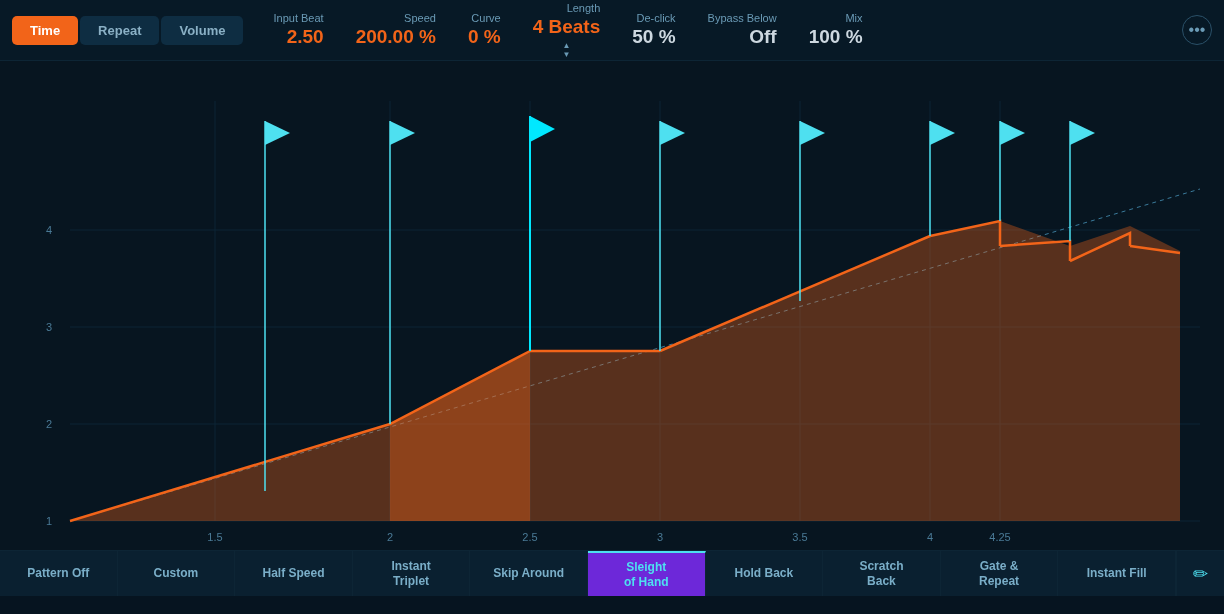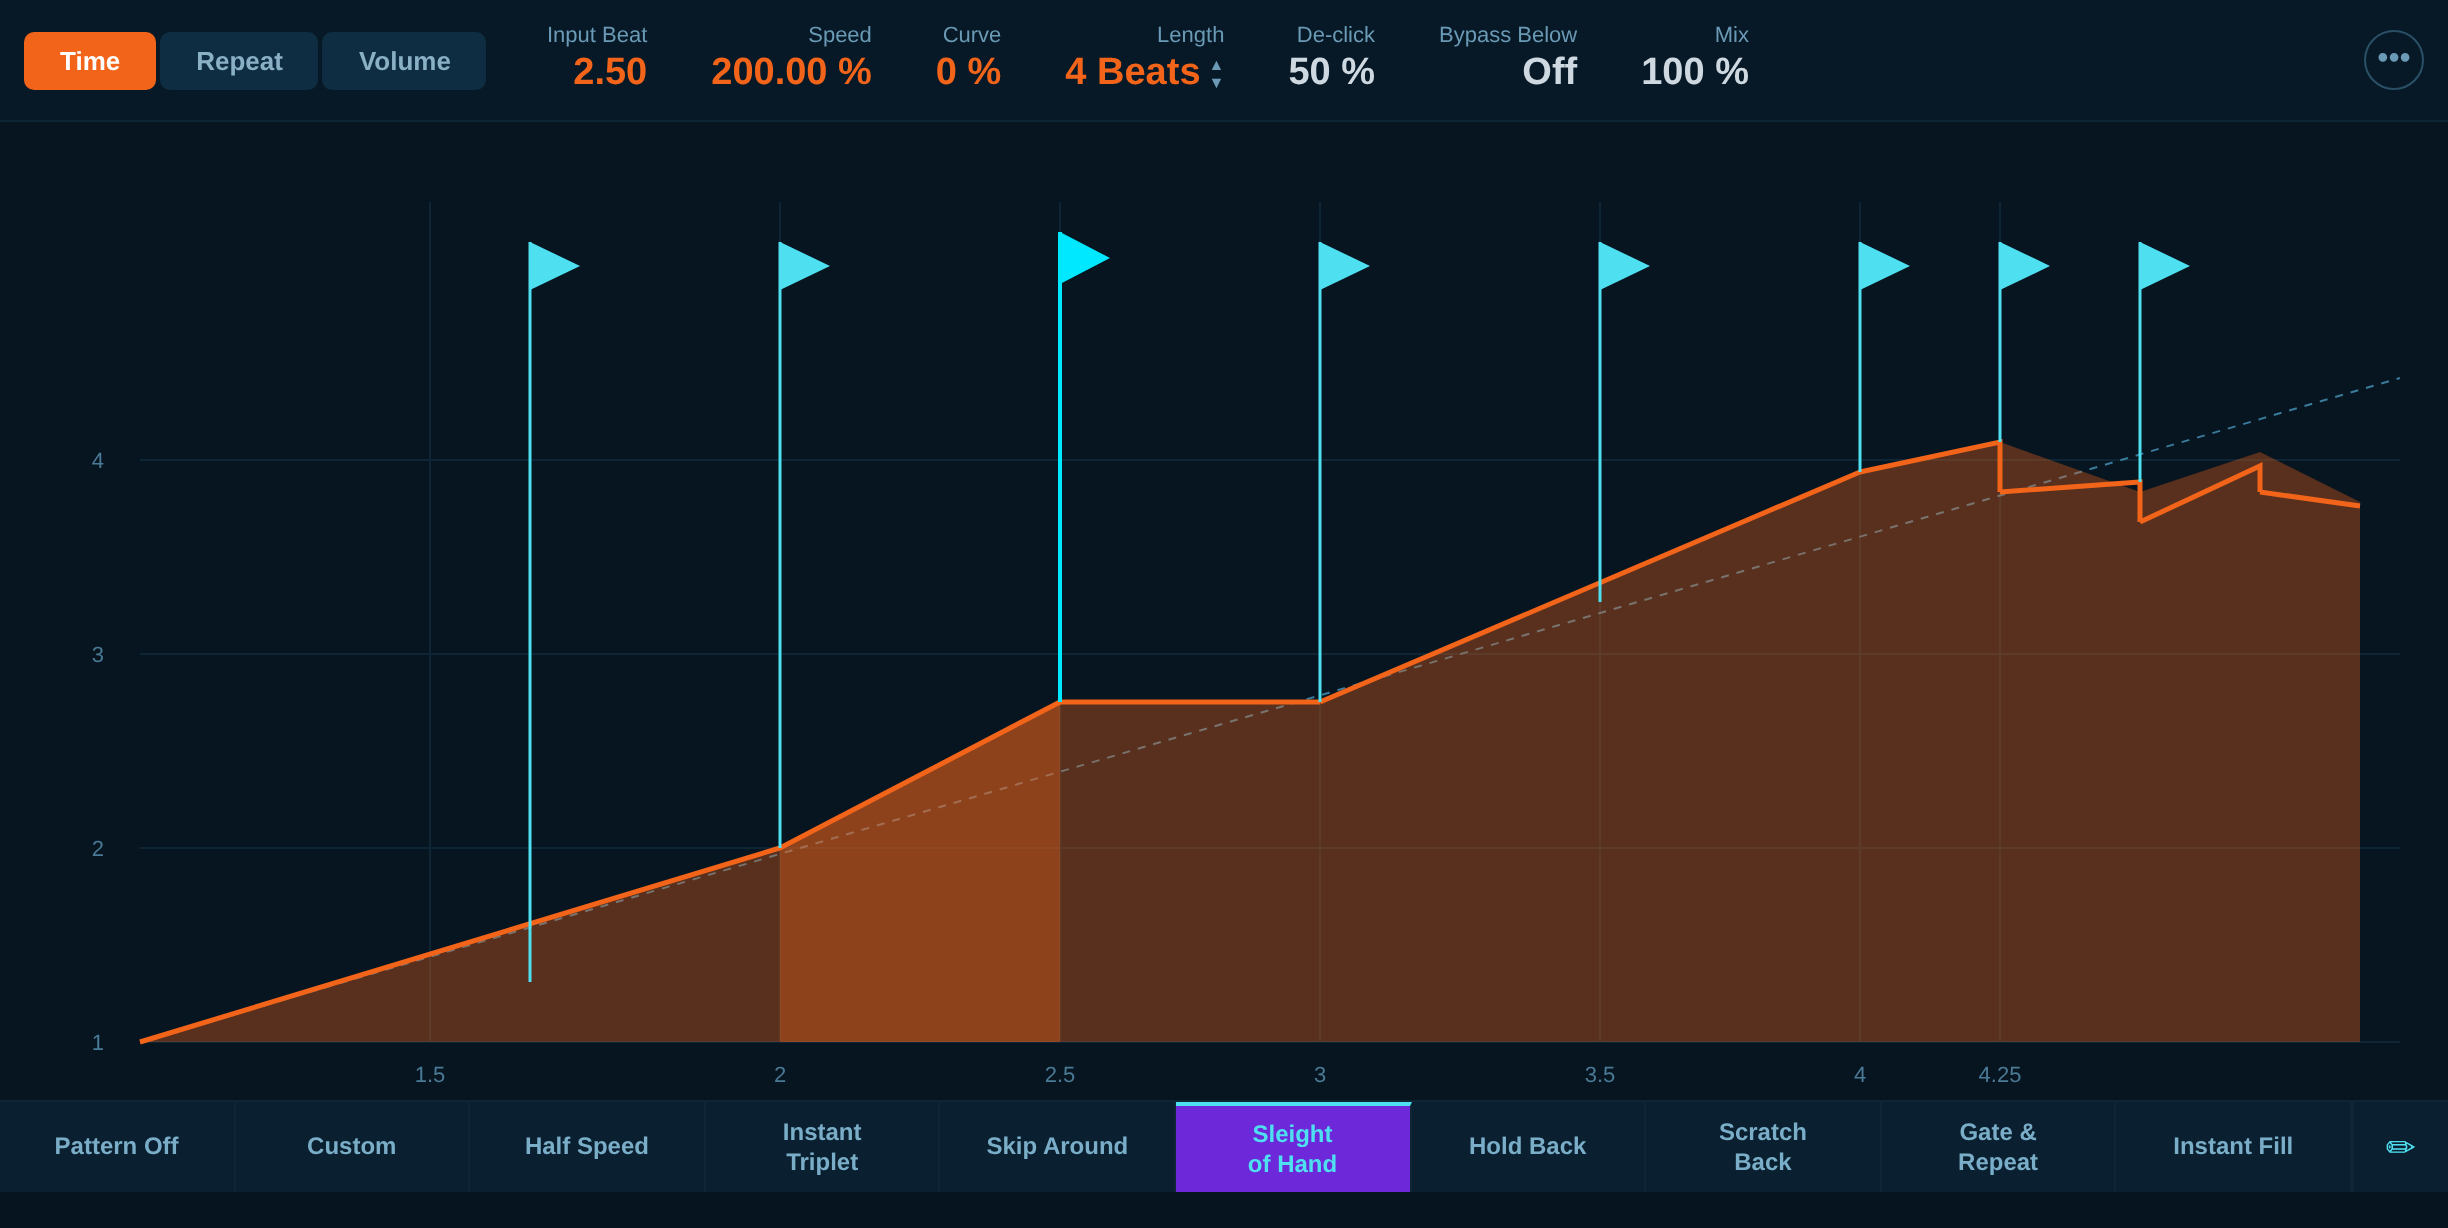--- a/index.html
+++ b/index.html
@@ -70,20 +70,21 @@
     }
 
     .param-value.white {
       color: #cdd8e0;
     }
 
     .length-value {
       display: flex;
       align-items: center;
       gap: 4px;
+      flex-direction: column;
     }
 
     .length-arrows {
       display: flex;
       flex-direction: column;
       gap: 1px;
     }
 
     .length-arrow {
       font-size: 8px;

